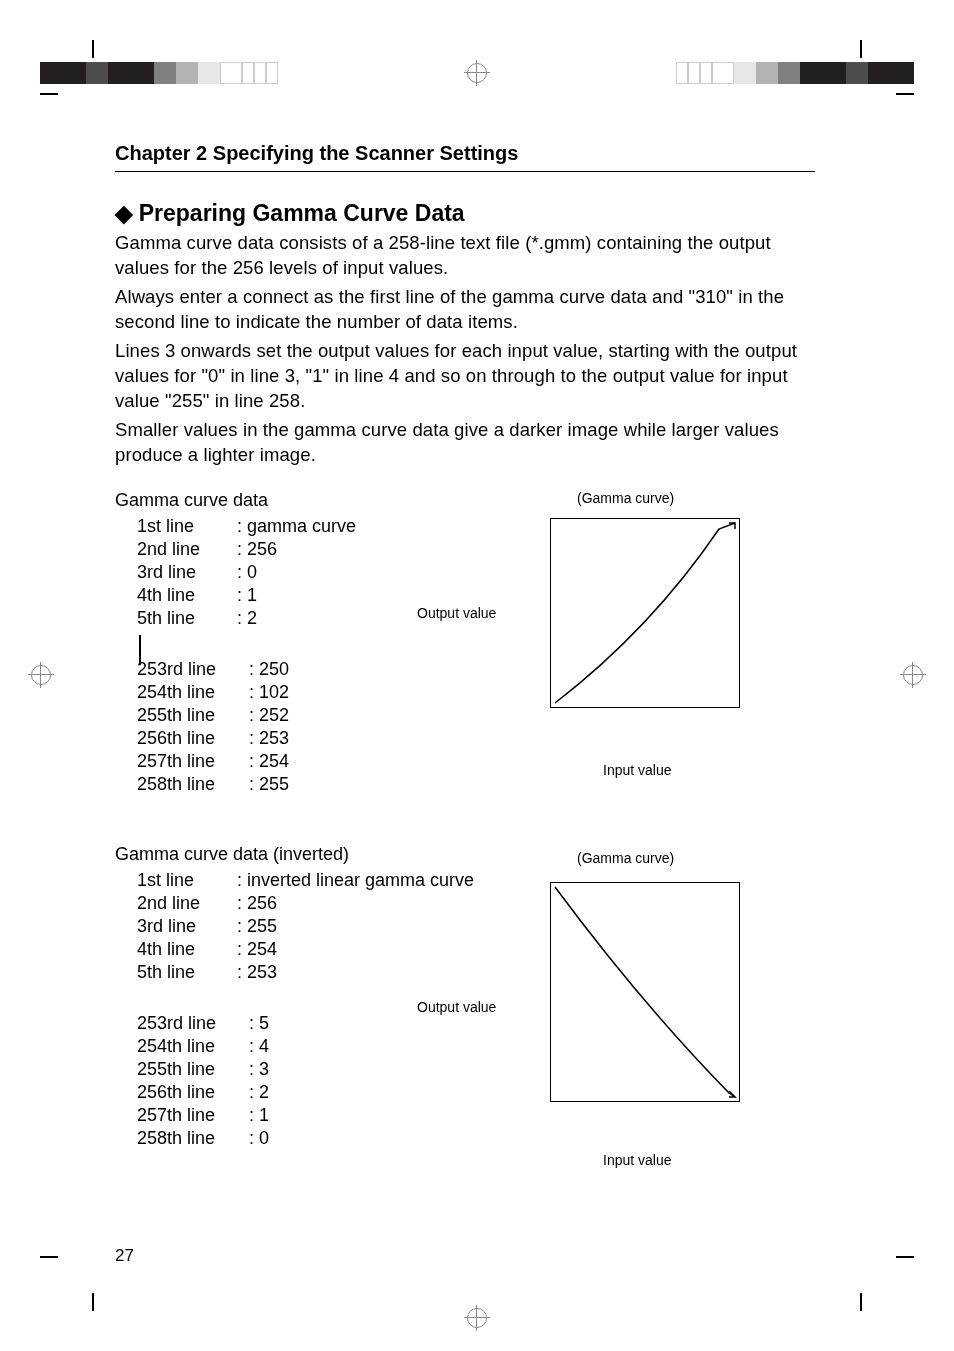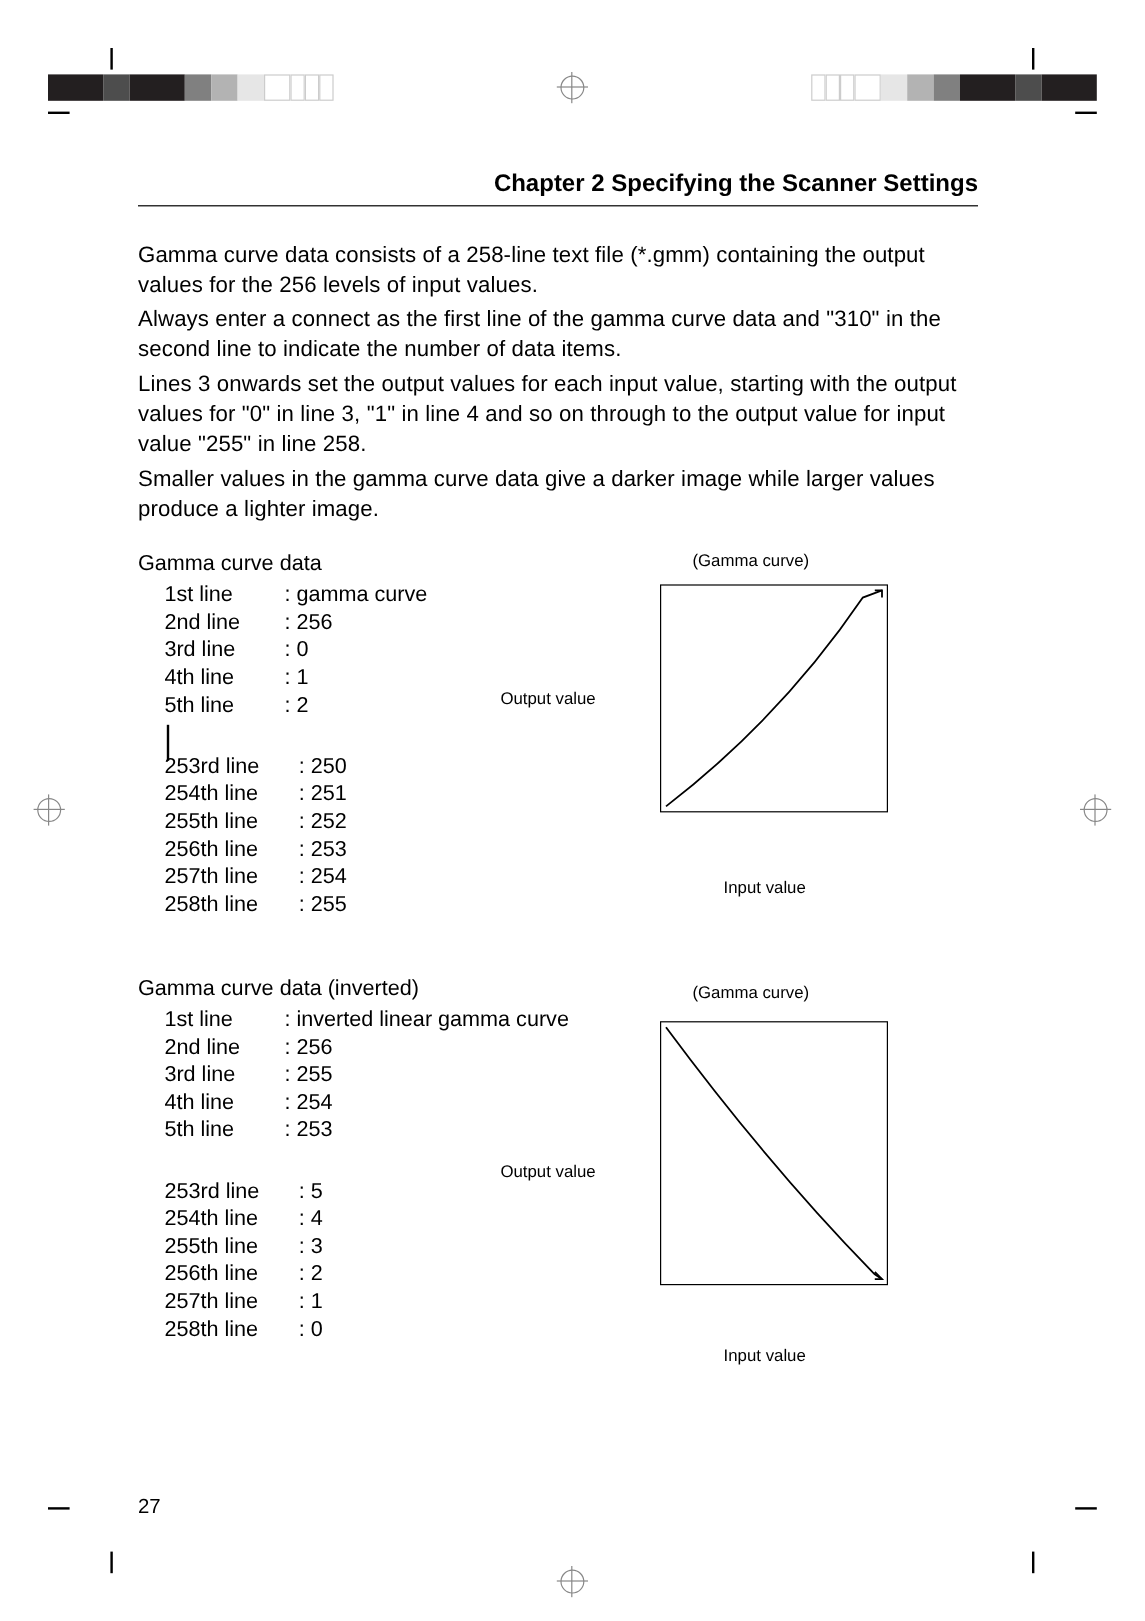--- a/index.html
+++ b/index.html
@@ -6,21 +6,21 @@
   body{width:954px;height:1351px;position:relative;font-family:Helvetica,Arial,sans-serif;color:#000;}
   .crop{position:absolute;background:#000;width:18px;height:2px;}
   .crop.v{width:2px;height:18px;}
   .reg{position:absolute;width:26px;height:26px;}
   .reg .c{position:absolute;left:3px;top:3px;width:20px;height:20px;border:1px solid #888;border-radius:50%;box-sizing:border-box;}
   .reg .h{position:absolute;left:0;top:12px;width:26px;height:1px;background:#888;}
   .reg .vv{position:absolute;left:12px;top:0;width:1px;height:26px;background:#888;}
   .bar{position:absolute;height:22px;display:flex;}
   .bar .sw{height:22px;}
   .content{position:absolute;left:115px;top:142px;width:700px;}
-  .chap{font-weight:bold;font-size:20px;text-align:right;}
+  .chap{font-weight:bold;font-size:20px;}
   .rule{border:none;border-top:1.5px solid #000;margin:6px 0 28px 0;}
   .h2{font-weight:bold;font-size:23px;margin:0 0 4px 0;}
   .h2 .dia{font-size:23px;margin-right:6px;}
   .para{font-size:18.5px;line-height:1.35;margin:0 0 4px 0;letter-spacing:0.1px;}
   .sect2{margin-top:22px;}
   .figblock{margin-top:18px;font-size:18px;position:relative;}
   .ftitle{margin-bottom:4px;}
   .flines{margin-left:22px;line-height:1.28;}
   .flines .row{display:flex;}
   .flines .k{width:100px;}
@@ -86,20 +86,21 @@
   <div class="sw" style="width:22px;background:#fff;border:1px solid #ccc;box-sizing:border-box"></div>
   <div class="sw" style="width:12px;background:#fff;border:1px solid #ccc;box-sizing:border-box"></div>
   <div class="sw" style="width:12px;background:#fff;border:1px solid #ccc;box-sizing:border-box"></div>
   <div class="sw" style="width:12px;background:#fff;border:1px solid #ccc;box-sizing:border-box"></div>
 </div>
 
 <div class="content">
   <div class="chap">Chapter 2 Specifying the Scanner Settings</div>
   <hr class="rule">
 
+  <h2 class="h2"><span class="dia">◆</span><span>Preparing Gamma Curve Data</span></h2>
   <p class="para">Gamma curve data consists of a 258-line text file (*.gmm) containing the output values for the 256 levels of input values.</p>
   <p class="para">Always enter a connect as the first line of the gamma curve data and "310" in the second line to indicate the number of data items.</p>
   <p class="para">Lines 3 onwards set the output values for each input value, starting with the output values for "0" in line 3, "1" in line 4 and so on through to the output value for input value "255" in line 258.</p>
   <p class="para">Smaller values in the gamma curve data give a darker image while larger values produce a lighter image.</p>
 
   <div class="sect2">
   </div>
 
   <div class="figblock" style="height:320px;">
     <div class="ftitle">Gamma curve data</div>
@@ -133,21 +134,21 @@
     <div class="tick" style="left:24px;top:145px;"></div>
     <div class="flines" style="margin-top:28px;">
       <div class="row">
           <span class="k" style="width:112px">253rd line</span>
           <span class="sep">:</span>
           <span class="v">250</span>
         </div>
       <div class="row">
           <span class="k" style="width:112px">254th line</span>
           <span class="sep">:</span>
-          <span class="v">251</span>
+          <span class="v">102</span>
         </div>
       <div class="row">
           <span class="k" style="width:112px">255th line</span>
           <span class="sep">:</span>
           <span class="v">252</span>
         </div>
       <div class="row">
           <span class="k" style="width:112px">256th line</span>
           <span class="sep">:</span>
           <span class="v">253</span>

